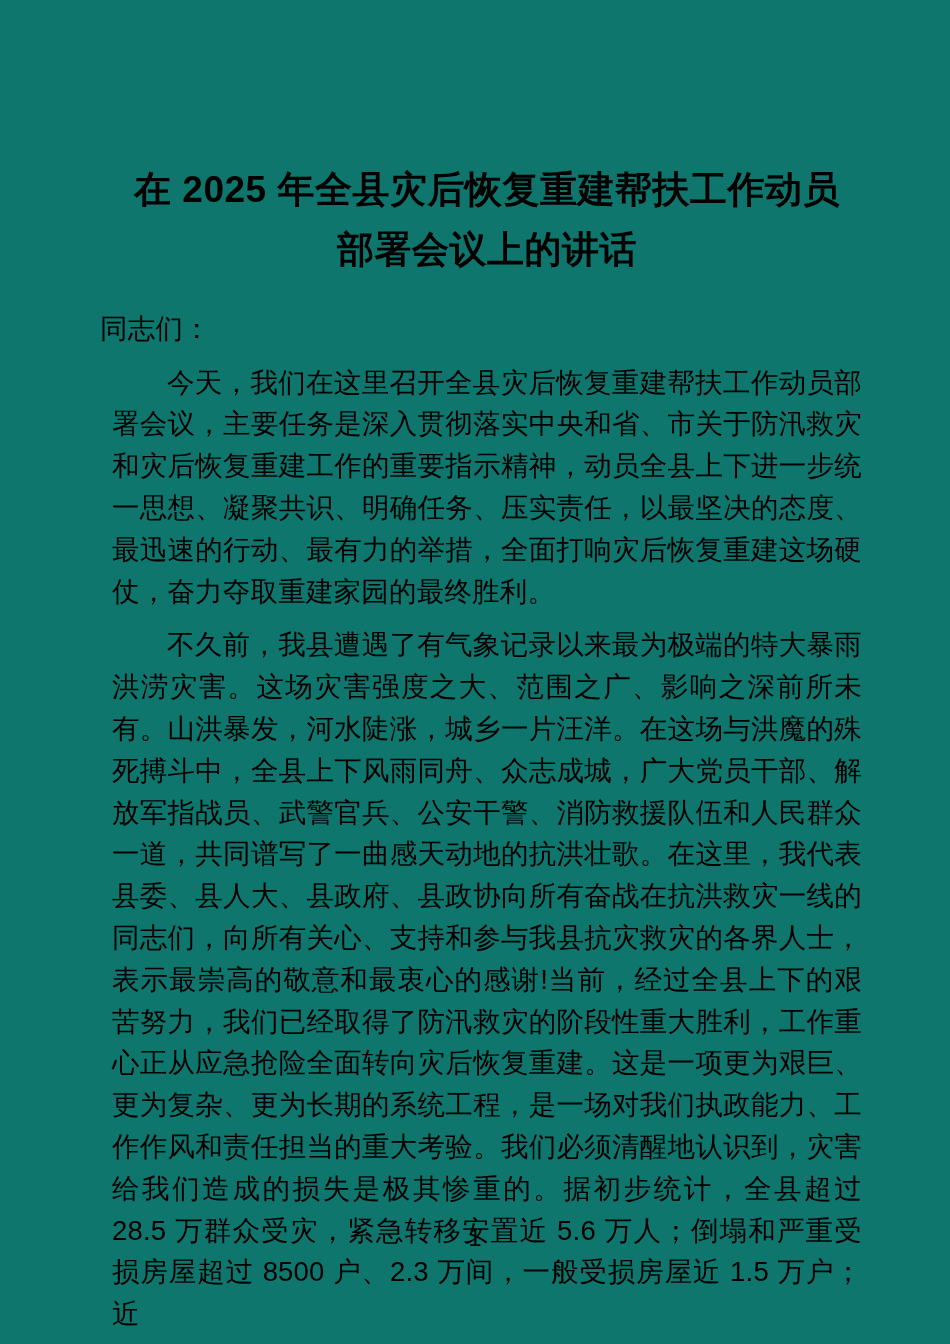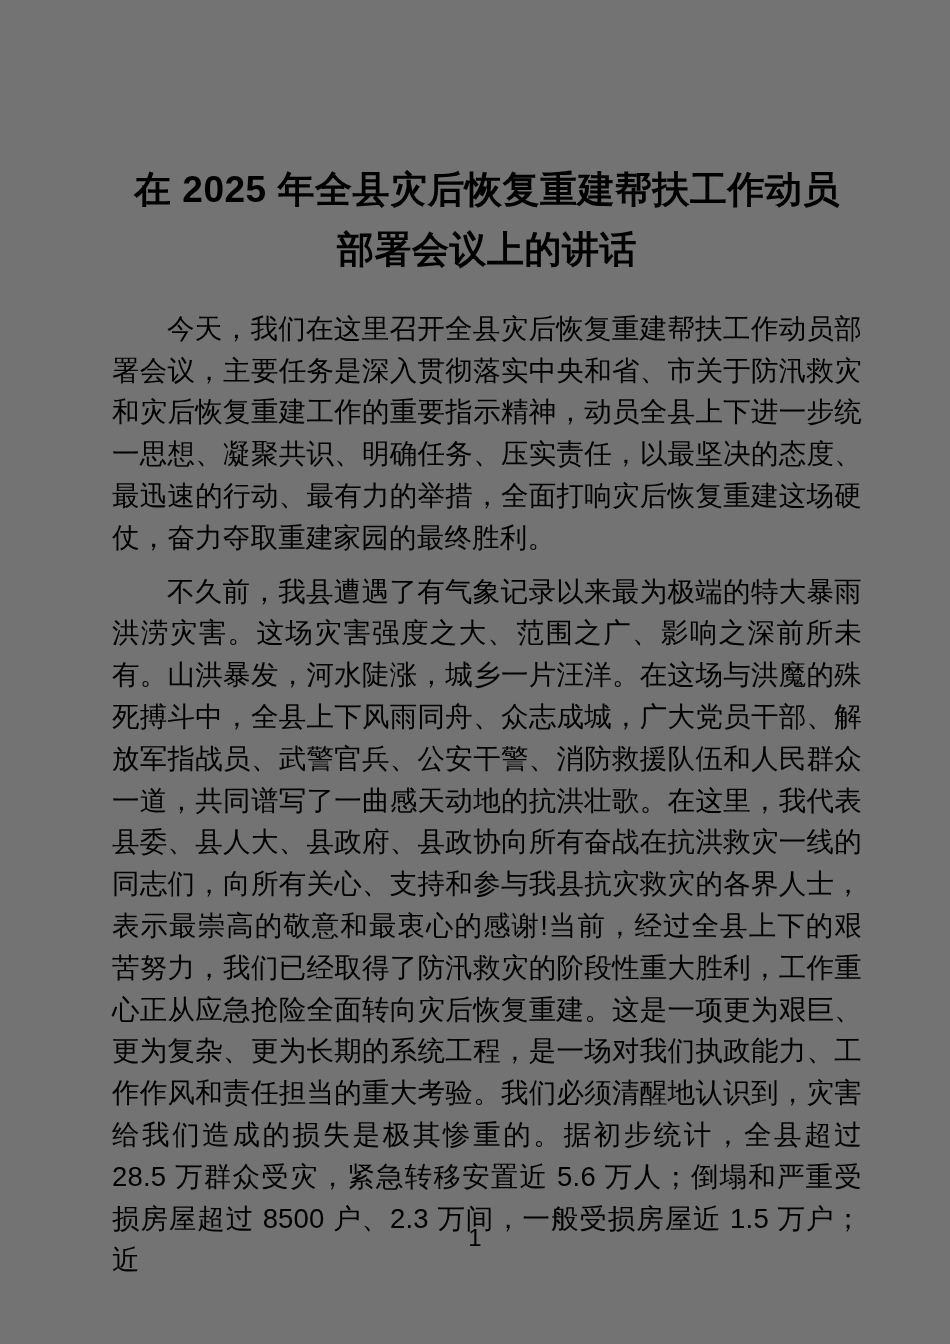--- a/index.html
+++ b/index.html
@@ -10,21 +10,21 @@
   body {
     width: 950px;
     height: 1344px;
     font-family: "Liberation Sans", sans-serif;
     color: #000000;
   }
   .page {
     position: relative;
     width: 950px;
     height: 1344px;
-    background: #737373;
+    background: #0f766e;
     box-sizing: border-box;
     padding: 160px 76px 60px 100px;
   }
   .doc-title {
     font-family: "Liberation Sans", sans-serif;
     font-size: 37px;
     font-weight: bold;
     line-height: 1.62;
     text-align: center;
     letter-spacing: 0.5px;
@@ -58,19 +58,20 @@
   }
 </style>
 </head>
 <body>
 
 <div class="page">
 
   <h1 class="doc-title">在 2025 年全县灾后恢复重建帮扶工作动员部署会议上的讲话</h1>
 
   <div class="body-block">
+    <p class="para">同志们：</p>
     <p class="para-indent">今天，我们在这里召开全县灾后恢复重建帮扶工作动员部署会议，主要任务是深入贯彻落实中央和省、市关于防汛救灾和灾后恢复重建工作的重要指示精神，动员全县上下进一步统一思想、凝聚共识、明确任务、压实责任，以最坚决的态度、最迅速的行动、最有力的举措，全面打响灾后恢复重建这场硬仗，奋力夺取重建家园的最终胜利。</p>
     <p class="para-indent">不久前，我县遭遇了有气象记录以来最为极端的特大暴雨洪涝灾害。这场灾害强度之大、范围之广、影响之深前所未有。山洪暴发，河水陡涨，城乡一片汪洋。在这场与洪魔的殊死搏斗中，全县上下风雨同舟、众志成城，广大党员干部、解放军指战员、武警官兵、公安干警、消防救援队伍和人民群众一道，共同谱写了一曲感天动地的抗洪壮歌。在这里，我代表县委、县人大、县政府、县政协向所有奋战在抗洪救灾一线的同志们，向所有关心、支持和参与我县抗灾救灾的各界人士，表示最崇高的敬意和最衷心的感谢!当前，经过全县上下的艰苦努力，我们已经取得了防汛救灾的阶段性重大胜利，工作重心正从应急抢险全面转向灾后恢复重建。这是一项更为艰巨、更为复杂、更为长期的系统工程，是一场对我们执政能力、工作作风和责任担当的重大考验。我们必须清醒地认识到，灾害给我们造成的损失是极其惨重的。据初步统计，全县超过 28.5 万群众受灾，紧急转移安置近 5.6 万人；倒塌和严重受损房屋超过 8500 户、2.3 万间，一般受损房屋近 1.5 万户；近</p>
   </div>
 
   <div class="page-number">1</div>
 
 </div>
 
 </body></html>

